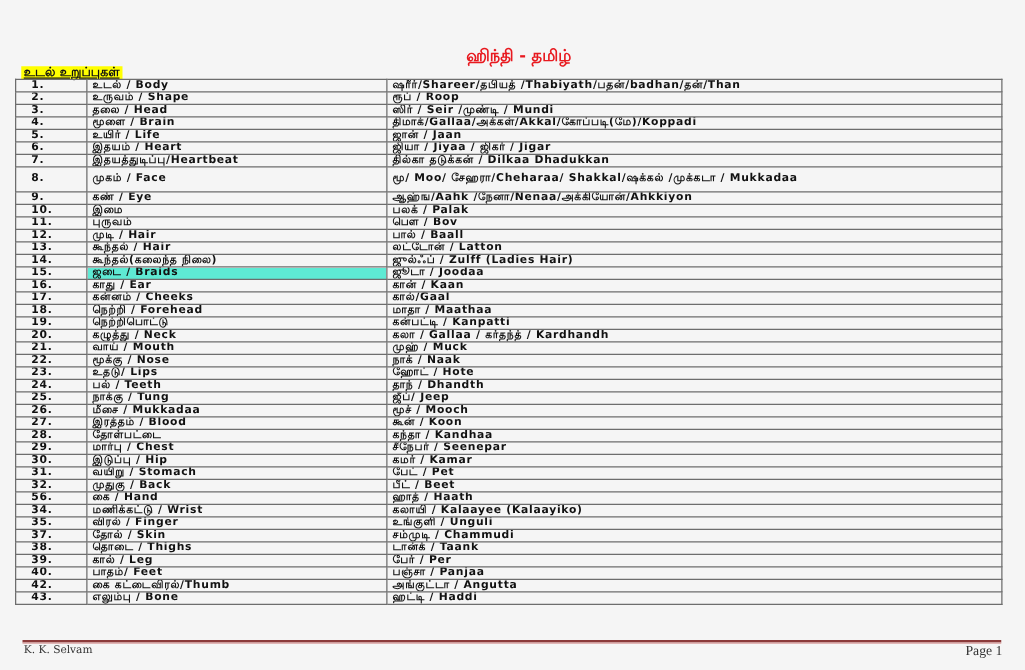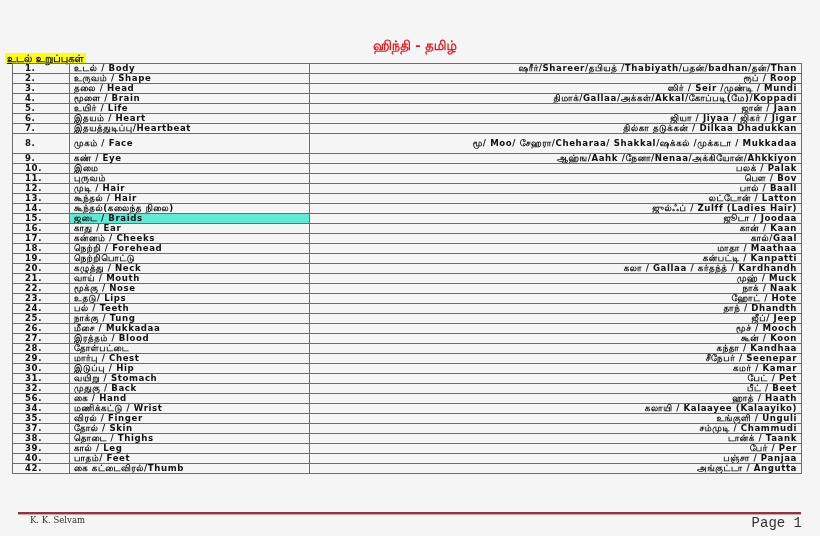--- a/index.html
+++ b/index.html
@@ -5,41 +5,41 @@
     html, body { margin:0; padding:0; }
     body {
       width:820px; height:536px; background:#f5f5f5; position:relative; overflow:hidden;
       font-family:"DejaVu Sans", sans-serif; color:#111;
     }
     .title {
       position:absolute; left:0; width:820px; top:38px; text-align:center;
       color:#e8191f; font-weight:bold; font-size:13px; padding-left:5px;
     }
     .section {
-      position:absolute; left:5px; top:53px; background:#ffff00;
+      position:absolute; left:17px; top:53px; background:#ffff00;
       font-size:10px; font-weight:bold; text-decoration:underline; padding:0 2px; line-height:11px;
     }
     table {
       position:absolute; left:12px; top:63px; width:790px;
       border-collapse:collapse; font-size:8.6px; font-weight:bold; table-layout:fixed;
     }
     td {
       border:1px solid #6d6d6d; padding:0 4px; line-height:9px; height:9px;
       white-space:nowrap; overflow:hidden; letter-spacing:0.6px; vertical-align:middle;
     }
     td.num { width:40px; padding-left:12px; }
     td.tam { width:231px; }
-    td.hin { white-space:normal;text-align:right; }
+    td.hin { white-space:normal; }
     tr.tall td { line-height:9px; height:19px; }
     tr.hl td.tam { background:#5eead4; }
     table { border:1.5px solid #555; }
     .rule1 { position:absolute; left:18px; width:783px; top:512px; height:2px; background:#8b3a3a; }
     .rule2 { position:absolute; left:18px; width:783px; top:514px; height:1px; background:#d9a0a0; }
-    .foot-left { position:absolute; left:30px; top:515px; font-family:"DejaVu Serif", serif; font-size:8.5px; color:#333; }
-    .foot-right { position:absolute; right:18px; top:515px; font-family:Liberation Mono, monospace; font-size:14px; color:#333; }
+    .foot-left { position:absolute; left:19px; top:515px; font-family:"DejaVu Serif", serif; font-size:8.5px; color:#333; }
+    .foot-right { position:absolute; right:18px; top:515px; font-family:Liberation Serif, serif; font-size:11px; color:#333; }
   </style>
 </head>
 <body>
 
 <div class="title">ஹிந்தி - தமிழ்</div>
 <div class="section">உடல் உறுப்புகள்</div>
 
 <table>
   <tbody id="tbody">
       <tr>
@@ -235,19 +235,24 @@
       <tr>
         <td class="num">40.</td>
         <td class="tam">பாதம்/ Feet</td>
         <td class="hin">பஞ்சா / Panjaa</td>
       </tr>
       <tr>
         <td class="num">42.</td>
         <td class="tam">கை கட்டைவிரல்/Thumb</td>
         <td class="hin">அங்குட்டா / Angutta</td>
       </tr>
+      <tr>
+        <td class="num">43.</td>
+        <td class="tam">எலும்பு / Bone</td>
+        <td class="hin">ஹட்டி / Haddi</td>
+      </tr>
     </tbody>
 </table>
 
 <div class="rule1"></div>
 <div class="rule2"></div>
 <div class="foot-left">K. K. Selvam</div>
 <div class="foot-right">Page 1</div>
 
 </body></html>

